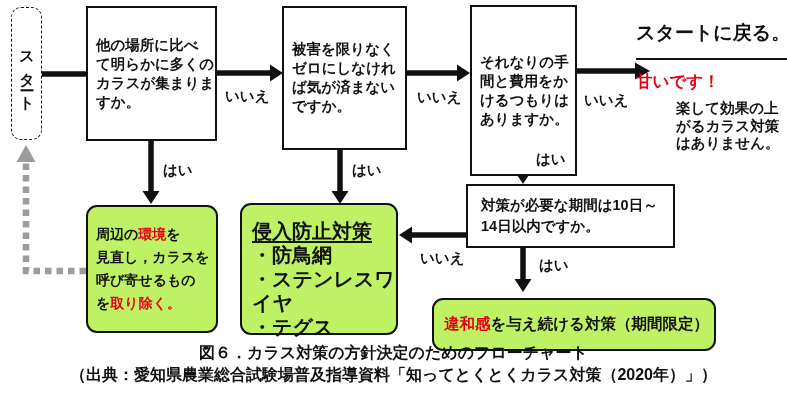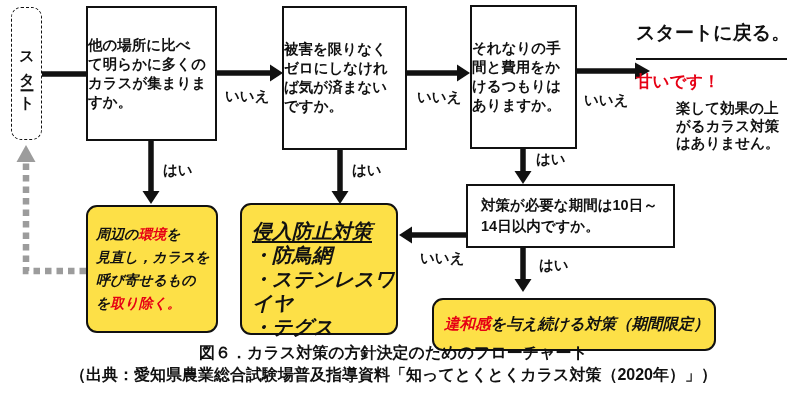--- a/index.html
+++ b/index.html
@@ -7,26 +7,26 @@
     position:relative;width:787px;height:411px;background:#ffffff;
     font-family:"Liberation Sans","DejaVu Sans",sans-serif;
     color:#111;font-weight:bold;overflow:hidden;
   }
   #arrows{position:absolute;left:0;top:0;}
   .qbox{
     position:absolute;background:#fff;border:2.5px solid #111;
     display:flex;align-items:center;box-sizing:border-box;
     font-size:14.5px;line-height:19px;white-space:pre;
   }
-  .qbox .qtext{padding-left:0;}
+  .qbox .qtext{padding-left:8px;}
   #q4{line-height:21px;}
   #q4 .qtext{padding-left:13px;}
   .bluebox{
-    position:absolute;background:#fde047;border:2px solid #111;
-    border-radius:11px;box-sizing:border-box;font-style:italic;
+    position:absolute;background:#bef264;border:2px solid #111;
+    border-radius:11px;box-sizing:border-box;
   }
   #review{display:flex;align-items:center;font-size:14px;line-height:23px;white-space:pre-line;}
   #review .bl-text{padding-left:8px;}
   #prevention{font-size:20px;line-height:24px;padding:14px 0 0 10px;}
   .pv-title{text-decoration:underline;text-underline-offset:3px;}
   #limited{display:flex;align-items:center;font-size:15.5px;white-space:pre;}
   #limited .lm-text{padding-left:10px;}
   .red{color:#e60014;}
   .start-node{
     position:absolute;left:11px;top:7px;width:31px;height:133px;
@@ -93,21 +93,21 @@
 て明らかに多くの
 カラスが集まりま
 すか。</span>
   </div>
   <div class="qbox" id="q2" style="left:282px;top:6px;width:125px;height:144px;">
     <span class="qtext">被害を限りなく
 ゼロにしなけれ
 ば気が済まない
 ですか。</span>
   </div>
-  <div class="qbox" id="q3" style="left:470px;top:5px;width:107px;height:144px;">
+  <div class="qbox" id="q3" style="left:470px;top:5px;width:107px;height:171px;">
     <span class="qtext">それなりの手
 間と費用をか
 けるつもりは
 ありますか。</span>
   </div>
   <div class="qbox" id="q4" style="left:466px;top:184px;width:209px;height:64px;">
     <span class="qtext">対策が必要な期間は10日～
 14日以内ですか。</span>
   </div>
 

